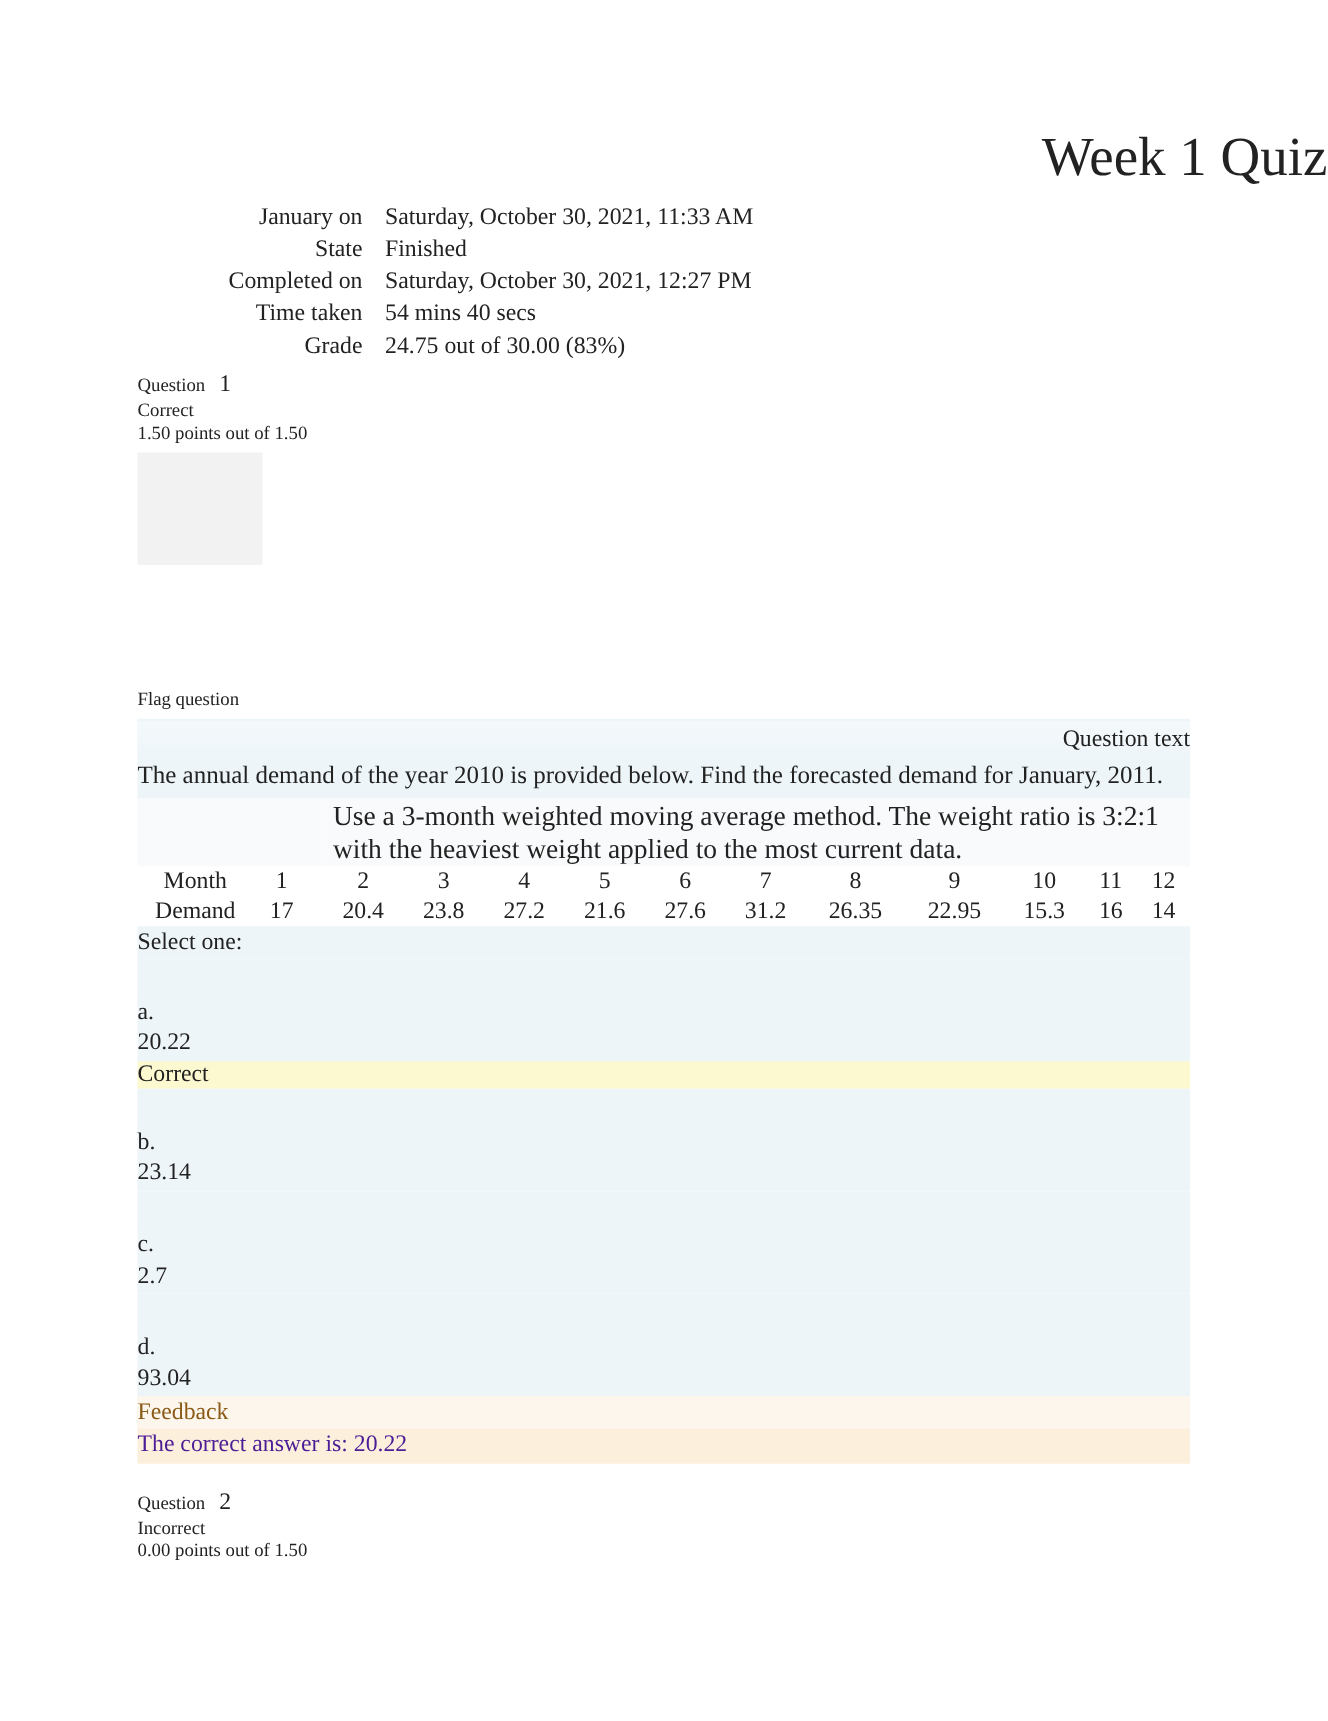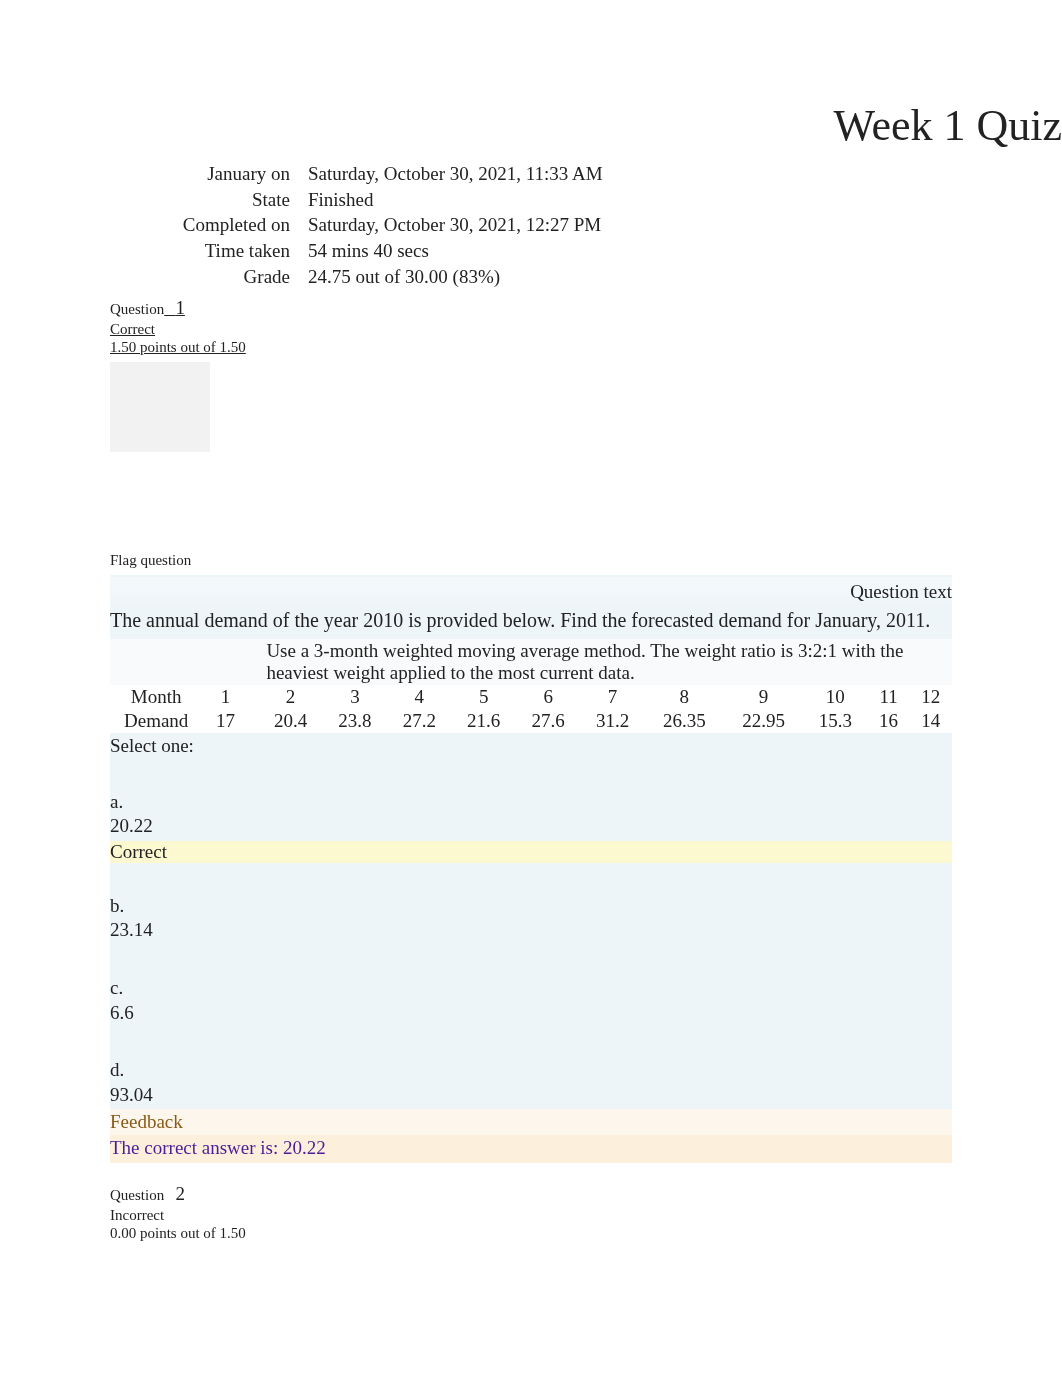--- a/index.html
+++ b/index.html
@@ -32,21 +32,20 @@
   .summary-label {
     width: 180px;
     text-align: right;
     padding-right: 18px;
   }
   .summary-value {
     flex: 1;
   }
   .question-block {
     margin: 8px 110px 0 110px;
-    text-decoration: underline;
   }
   .q-meta {
     font-size: 15px;
     line-height: 1.2;
   }
   .q-num {
     font-size: 19px;
   }
   .q-meta .qlabel {
     display: inline-block;
@@ -81,21 +80,21 @@
     text-align: center;
     padding: 1px 4px;
     font-weight: normal;
   }
   .data-table .note-cell {
     text-align: left;
     padding-left: 8px;
   }
   .note-row td {
     background: #f9fafb;
-    font-size: 19px;
+    font-size: 22px;
     vertical-align: bottom;
   }
   .select-one {
     font-size: 19px;
     padding: 2px 0;
     background: #eef5f9;
   }
   .option {
     background: #eef5f9;
     font-size: 19px;
@@ -253,21 +252,21 @@
       <span class="radio-dot">○</span>
       <div class="spacer"></div>
       <div>b.</div>
       <div>23.14</div>
     </div>
 
     <div class="option">
       <span class="radio-dot">○</span>
       <div class="spacer"></div>
       <div>c.</div>
-      <div>6.6</div>
+      <div>2.7</div>
     </div>
 
     <div class="option">
       <span class="radio-dot">○</span>
       <div class="spacer"></div>
       <div>d.</div>
       <div>93.04</div>
     </div>
   </div>
 

